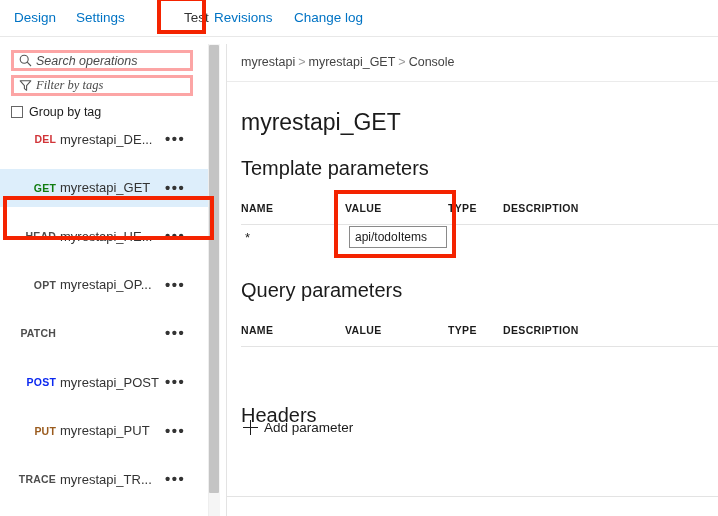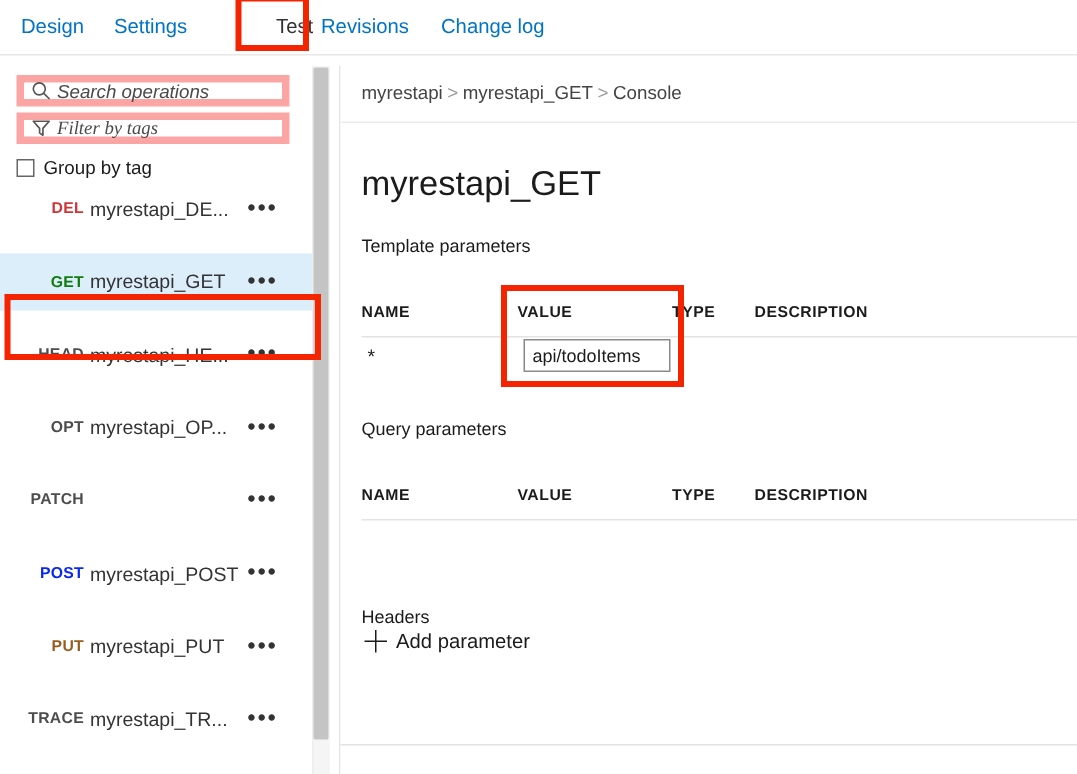--- a/index.html
+++ b/index.html
@@ -29,21 +29,21 @@
   }
   .tab.active { color: #333; margin-left: 16px; }
 
   
   .left-panel {
     position: absolute; left: 0; top: 44px; width: 208px; height: 472px;
     background: #fff;
   }
   .field {
     position: absolute; left: 11px; width: 182px; height: 21px;
-    border: 5px solid #fca5a5; background: #fff;
+    border: 3px solid #fca5a5; background: #fff;
     display: flex; align-items: center;
   }
   .field .ficon { width: 22px; display:flex; align-items:center; justify-content:center; flex:none; }
   .field .ftext {
     font-size: 12.5px; font-style: italic; color: #4a4a4a;
     white-space: nowrap;
   }
   #search-field { top: 6px; }
   #filter-field { top: 31px; font-family: Liberation Serif, serif; }
 
@@ -98,21 +98,21 @@
   }
   .breadcrumb .sep { color: #9a9a9a; padding: 0 3px; }
   .bc-rule { position: absolute; left: 0; top: 37px; width: 491px; height: 1px; background: #ebebeb; }
 
   .page-title {
     position: absolute; left: 14px; top: 65px;
     font-size: 23px; font-weight: 400; color: #1b1b1b; white-space: nowrap;
   }
   .section-title {
     position: absolute; left: 14px;
-    font-size: 12px; font-weight: 400; color: #1b1b1b; white-space: nowrap;
+    font-size: 20px; font-weight: 400; color: #1b1b1b; white-space: nowrap;
   }
   #tpl-title { top: 113px; }
   #qry-title { top: 235px; }
   #hdr-title { top: 360px; text-align: right; }
 
   .thead { position: absolute; left: 0; width: 491px; height: 21px; }
   .th {
     position: absolute; top: 0;
     font-size: 10.5px; font-weight: bold; letter-spacing: .35px; color: #1b1b1b;
     white-space: nowrap;

